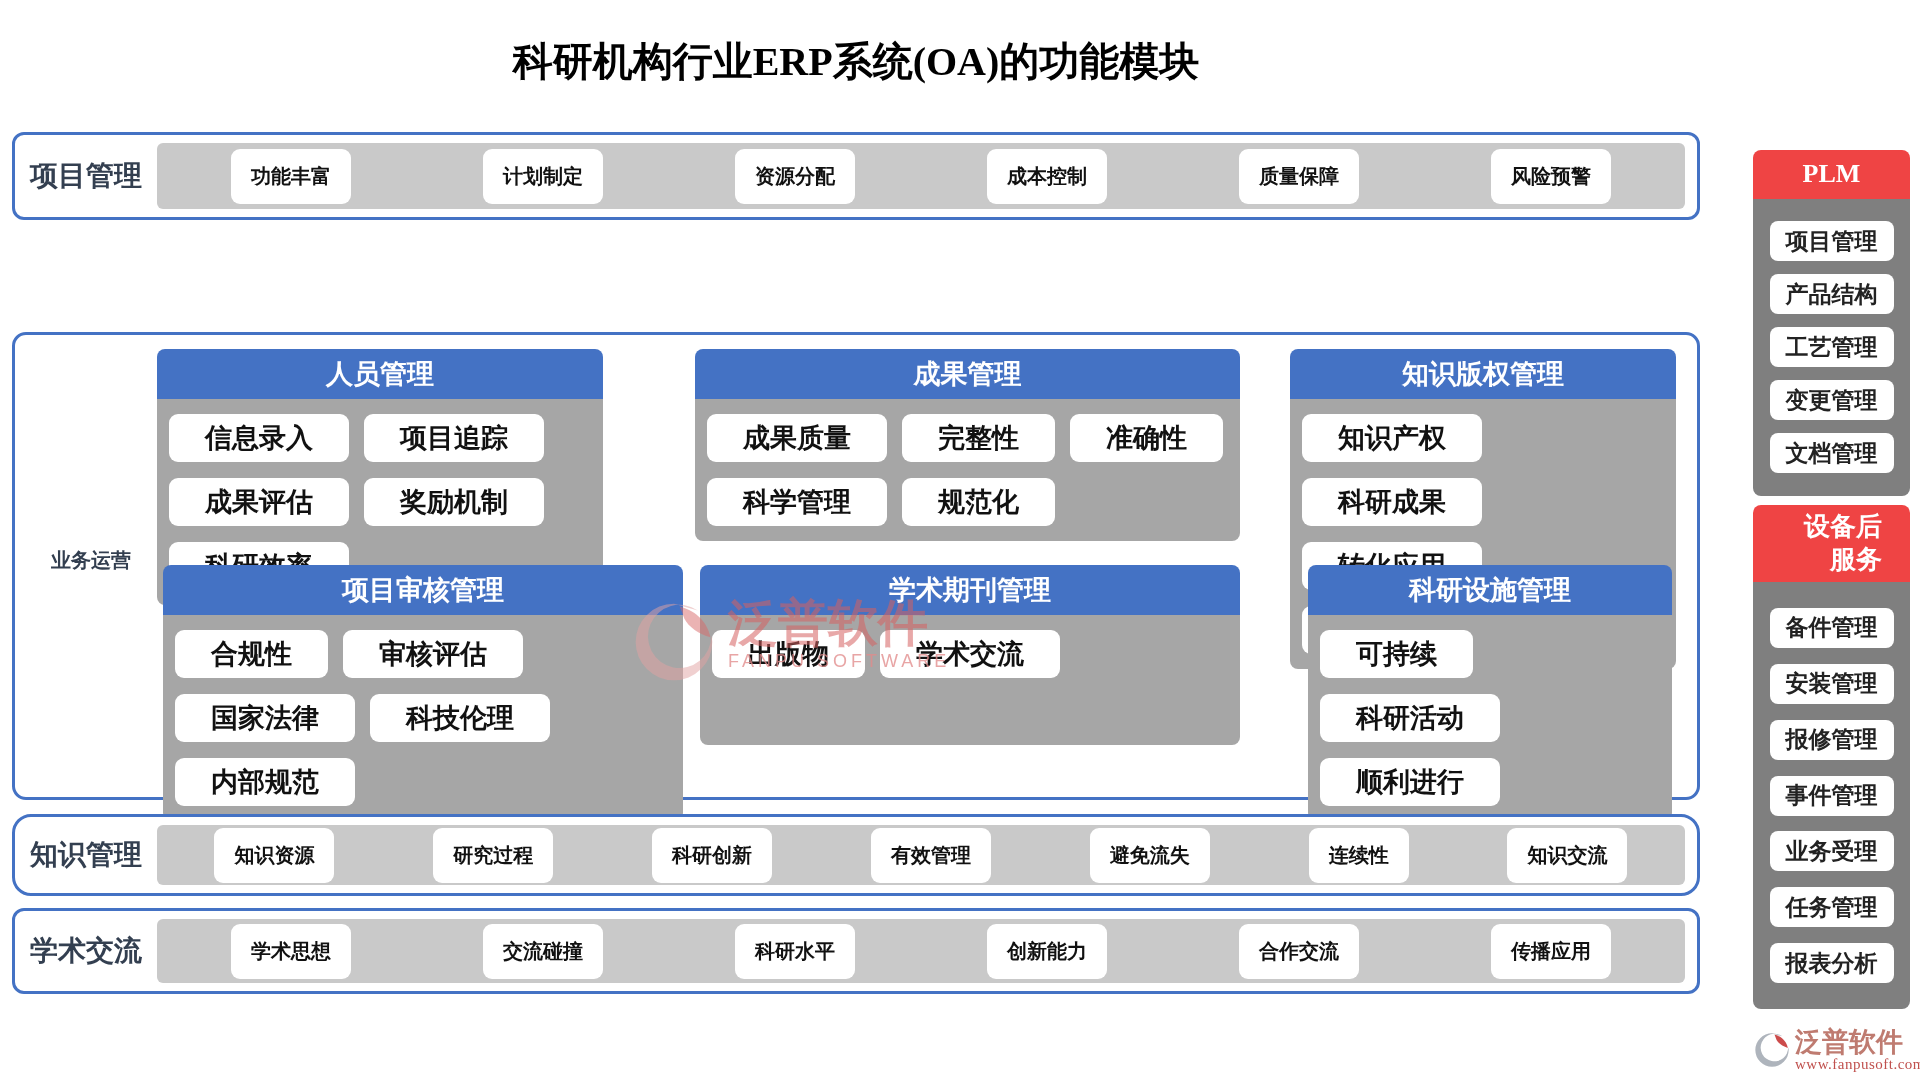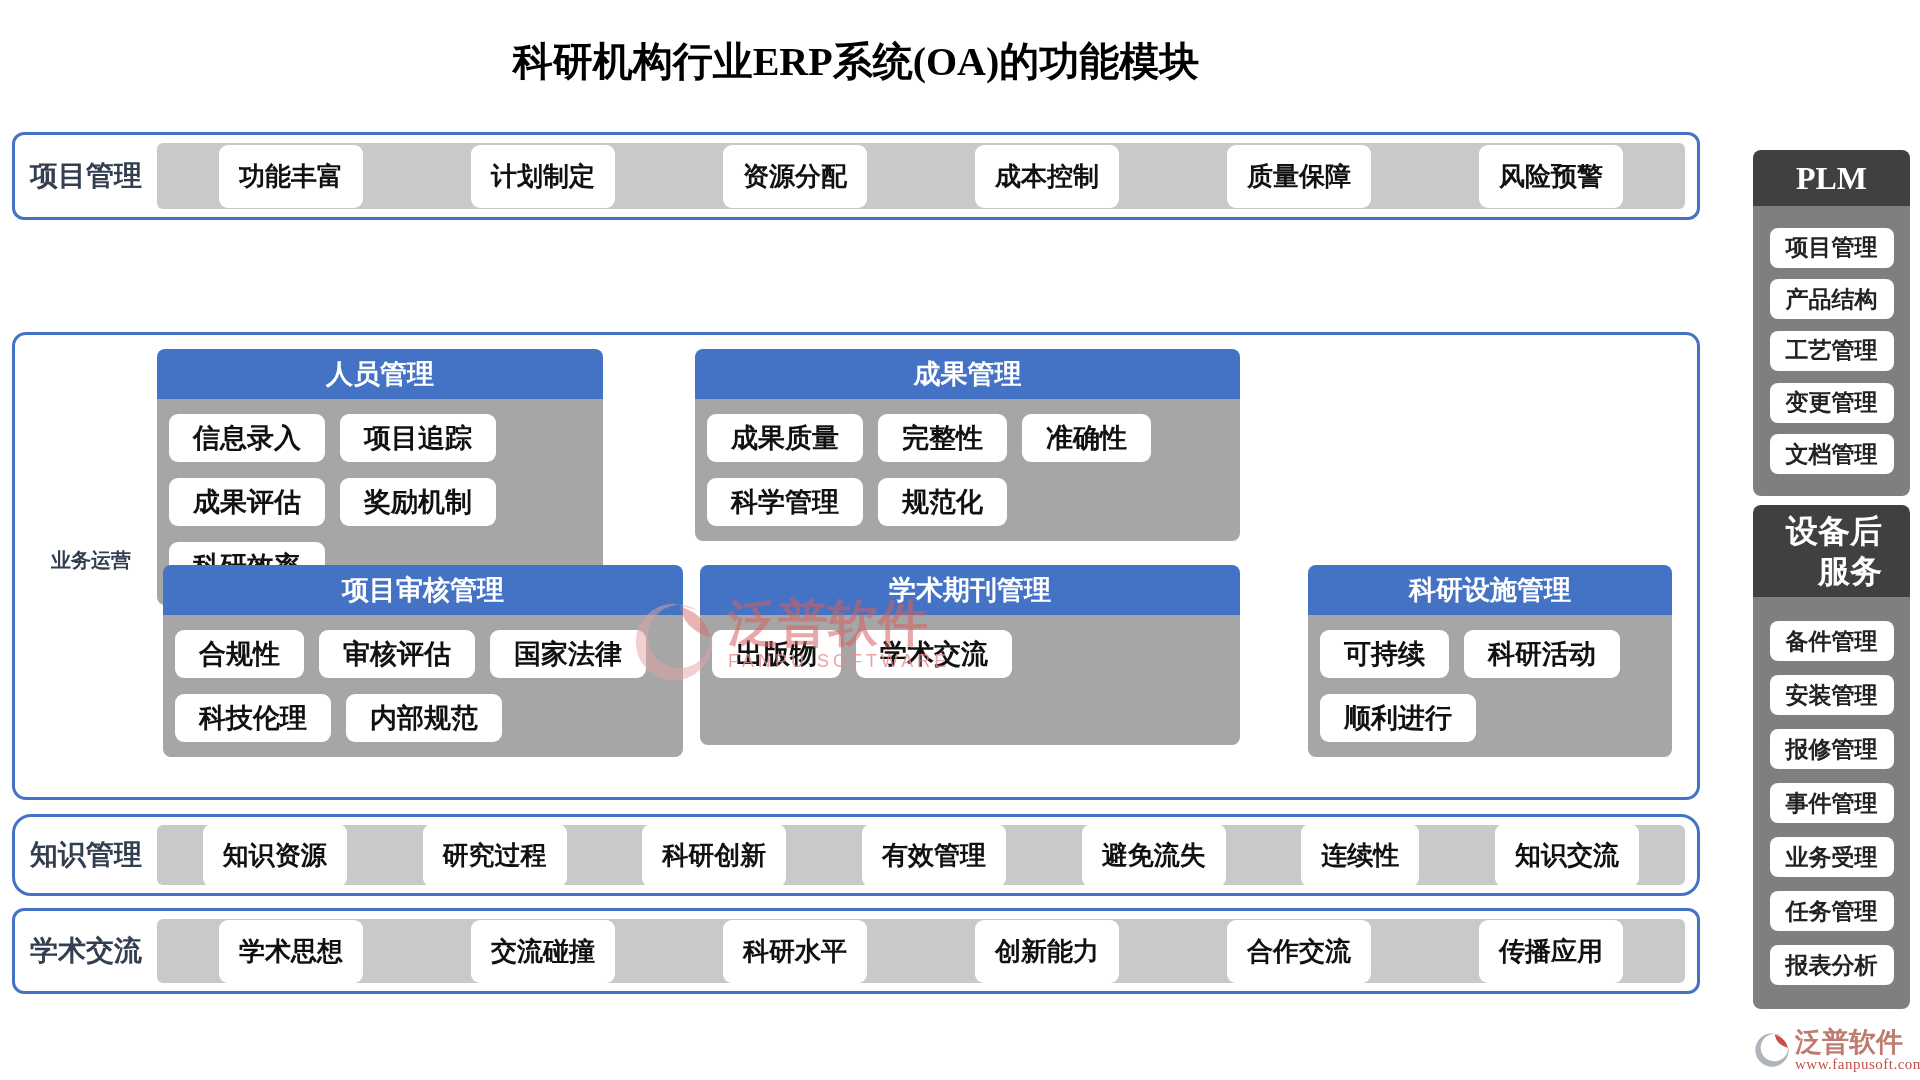--- a/index.html
+++ b/index.html
@@ -13,47 +13,47 @@
   .band{position:absolute;left:12px;width:1688px;border:3px solid #4472C4;border-radius:12px;
         background:#fff;display:flex;box-sizing:border-box;}
   .band-1{top:132px;height:88px;}
   .band-2{top:233px;height:86px;}
   .band-3{top:814px;height:82px;border-radius:19px;}
   .band-4{top:908px;height:86px;}
   .band-label{flex:0 0 142px;display:flex;align-items:center;justify-content:center;
               font-size:28px;font-weight:bold;color:#333F50;}
   .band-body{flex:1;margin:8px 12px 8px 0;background:#C9C9C9;border-radius:6px;
              display:flex;align-items:center;justify-content:space-around;padding:0 8px;}
-  .pill{background:#fff;border-radius:9px;padding:14px 20px;font-size:26px;color:#111;
+  .pill{background:#fff;border-radius:9px;padding:14px 20px;font-size:20px;color:#111;
         white-space:nowrap;font-weight:bold;}
 
   
   .biz{position:absolute;left:12px;top:332px;width:1688px;height:468px;border:3px solid #4472C4;
        border-radius:14px;background:#fff;box-sizing:border-box;}
   .biz-label{position:absolute;left:16px;top:212px;width:120px;text-align:center;
              font-size:20px;font-weight:bold;color:#333F50;}
   .panel{position:absolute;border-radius:8px;display:flex;flex-direction:column;box-sizing:border-box;}
   .panel-a1{left:142px;top:14px;width:446px;height:186px;}
   .panel-a2{left:680px;top:14px;width:545px;height:186px;}
   .panel-a3{left:1275px;top:14px;width:386px;height:186px;}
   .panel-b1{left:148px;top:230px;width:520px;height:180px;}
   .panel-b2{left:685px;top:230px;width:540px;height:180px;}
   .panel-b3{left:1293px;top:230px;width:364px;height:180px;}
   .panel-header{background:#4472C4;color:#fff;font-weight:bold;font-size:27px;text-align:center;
                 padding:7px 0;border-radius:8px 8px 0 0;}
   .panel-body{flex:1;background:#A6A6A6;border-radius:0 0 8px 8px;padding:15px 12px;
               display:flex;flex-wrap:wrap;gap:16px 15px;align-content:flex-start;}
-  .panel .pill{font-size:27px;padding:6px 24px;}
+  .panel .pill{font-size:27px;padding:6px 36px;}
 
   
   .side-panel{position:absolute;left:1753px;width:157px;border-radius:8px;display:flex;
               flex-direction:column;box-sizing:border-box;}
   .side-plm{top:150px;height:346px;}
   .side-equip{top:505px;height:504px;}
-  .side-header{background:#404040;color:#fff;font-weight:bold;font-size:32px;text-align:center;
+  .side-header{background:#ef4444;color:#fff;font-weight:bold;font-size:26px;text-align:center;
                padding:8px 4px;border-radius:8px 8px 0 0;line-height:1.25;}
   .side-equip .side-header{padding:6px 28px;text-align:right;}
   .side-body{flex:1;background:#7F7F7F;border-radius:0 0 8px 8px;display:flex;flex-direction:column;
              align-items:center;justify-content:space-evenly;padding:10px 0;}
   .side-pill{width:124px;height:40px;display:flex;align-items:center;justify-content:center;
              background:#fff;border-radius:8px;font-size:23px;font-weight:bold;color:#222;}
 
   
   .watermark{position:absolute;left:628px;top:596px;display:flex;align-items:flex-start;gap:8px;
              z-index:40;pointer-events:none;}
@@ -106,20 +106,29 @@
       <div class="panel-header">成果管理</div>
       <div class="panel-body">
         <div class="pill">成果质量</div>
         <div class="pill">完整性</div>
         <div class="pill">准确性</div>
         <div class="pill">科学管理</div>
         <div class="pill">规范化</div>
       </div>
     </div>
 
+    <div class="panel panel-a3">
+      <div class="panel-header">知识版权管理</div>
+      <div class="panel-body">
+        <div class="pill">知识产权</div>
+        <div class="pill">科研成果</div>
+        <div class="pill">转化应用</div>
+        <div class="pill">创新成果</div>
+      </div>
+    </div>
 
     <div class="panel panel-b1">
       <div class="panel-header">项目审核管理</div>
       <div class="panel-body">
         <div class="pill">合规性</div>
         <div class="pill">审核评估</div>
         <div class="pill">国家法律</div>
         <div class="pill">科技伦理</div>
         <div class="pill">内部规范</div>
       </div>

